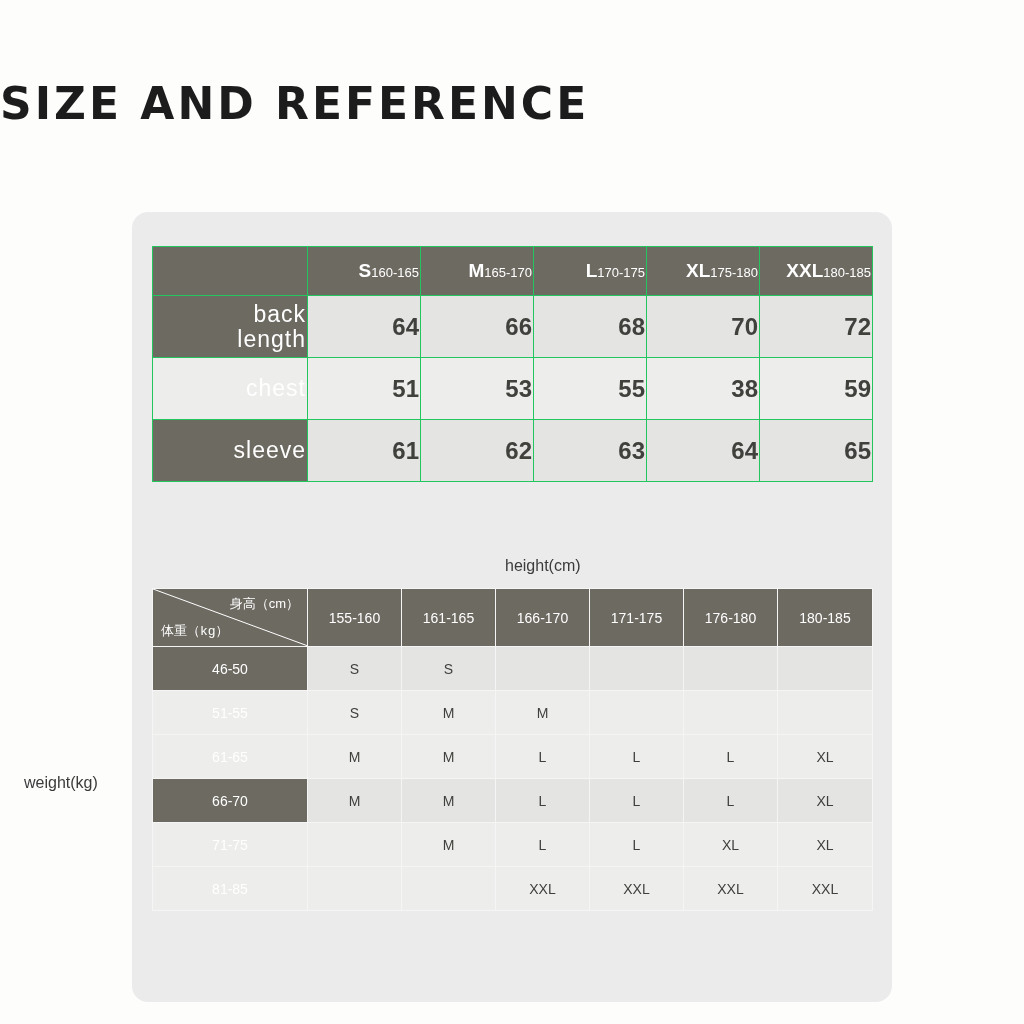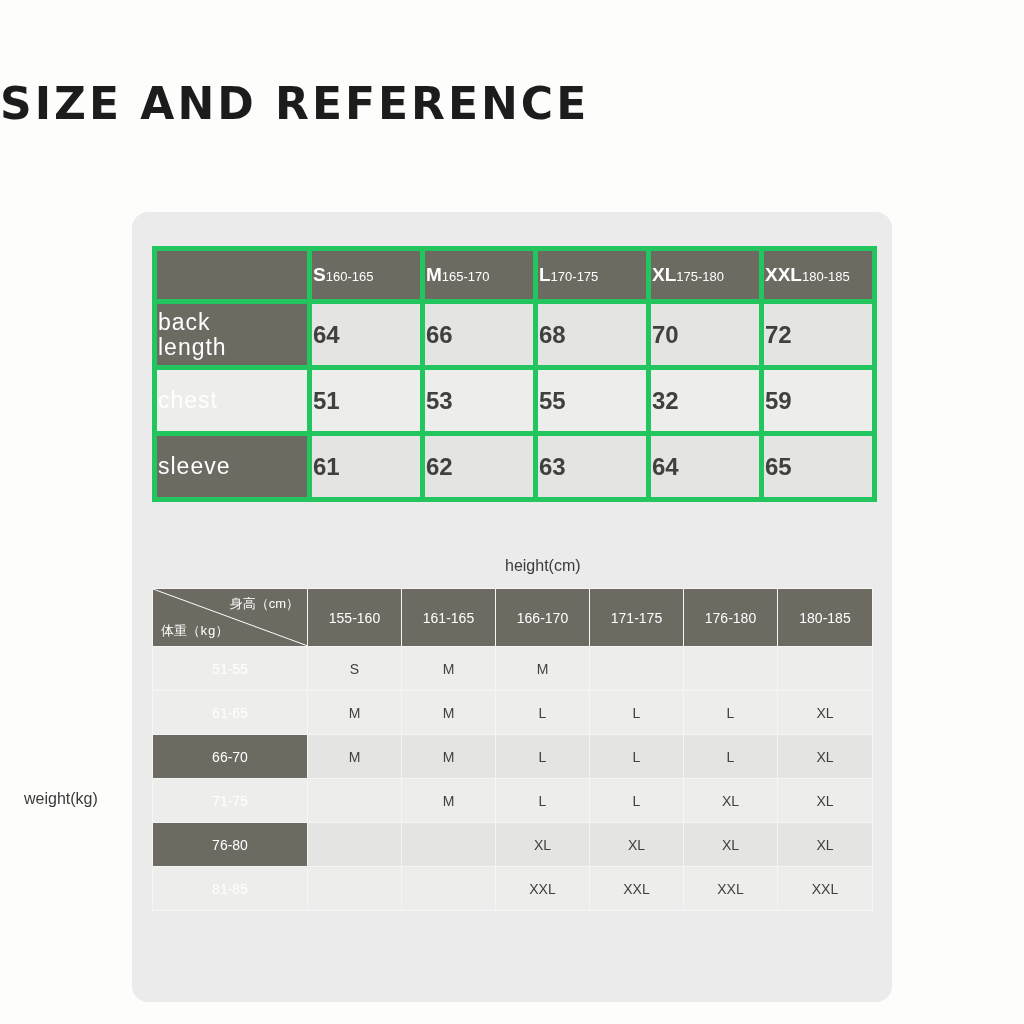--- a/index.html
+++ b/index.html
@@ -67,22 +67,22 @@
   
   .t1 {
     position: absolute;
     left: 152px;
     top: 246px;
     width: 720px;
     border-collapse: collapse;
     table-layout: fixed;
   }
   .t1 td, .t1 th {
-    border: 5px solid #22c55e;
-    text-align: left;
+    border: 1px solid #22c55e;
+    text-align: right;
     vertical-align: middle;
   }
   .t1 thead th {
     background: #6d6a62;
     color: #ffffff;
     height: 46px;
     font-size: 19px;
     font-weight: 700;
   }
   .t1 thead th .sub {
@@ -111,21 +111,21 @@
   .height-label {
     position: absolute;
     left: 505px;
     top: 557px;
     font-size: 16px;
     color: #3b3b3b;
   }
   .weight-label {
     position: absolute;
     left: 24px;
-    top: 790px;
+    top: 774px;
     font-size: 16px;
     color: #3b3b3b;
   }
 
   
   .t2 {
     position: absolute;
     left: 152px;
     top: 588px;
     width: 720px;
@@ -227,21 +227,21 @@
       <td>66</td>
       <td>68</td>
       <td>70</td>
       <td>72</td>
     </tr>
     <tr class="alt">
       <td>chest</td>
       <td>51</td>
       <td>53</td>
       <td>55</td>
-      <td>32</td>
+      <td>38</td>
       <td>59</td>
     </tr>
     <tr>
       <td>sleeve</td>
       <td>61</td>
       <td>62</td>
       <td>63</td>
       <td>64</td>
       <td>65</td>
     </tr>
@@ -273,20 +273,29 @@
         </div>
       </td>
       <td class="hdr">155-160</td>
       <td class="hdr">161-165</td>
       <td class="hdr">166-170</td>
       <td class="hdr">171-175</td>
       <td class="hdr">176-180</td>
       <td class="hdr">180-185</td>
     </tr>
 
+    <tr>
+      <td class="hdr">46-50</td>
+      <td>S</td>
+      <td>S</td>
+      <td></td>
+      <td></td>
+      <td></td>
+      <td></td>
+    </tr>
     <tr class="alt">
       <td class="hdr">51-55</td>
       <td>S</td>
       <td>M</td>
       <td>M</td>
       <td></td>
       <td></td>
       <td></td>
     </tr>
     <tr class="alt">
@@ -306,29 +315,20 @@
       <td>L</td>
       <td>L</td>
       <td>XL</td>
     </tr>
     <tr class="alt">
       <td class="hdr">71-75</td>
       <td></td>
       <td>M</td>
       <td>L</td>
       <td>L</td>
-      <td>XL</td>
-      <td>XL</td>
-    </tr>
-    <tr>
-      <td class="hdr">76-80</td>
-      <td></td>
-      <td></td>
-      <td>XL</td>
-      <td>XL</td>
       <td>XL</td>
       <td>XL</td>
     </tr>
     <tr class="alt">
       <td class="hdr">81-85</td>
       <td></td>
       <td></td>
       <td>XXL</td>
       <td>XXL</td>
       <td>XXL</td>

